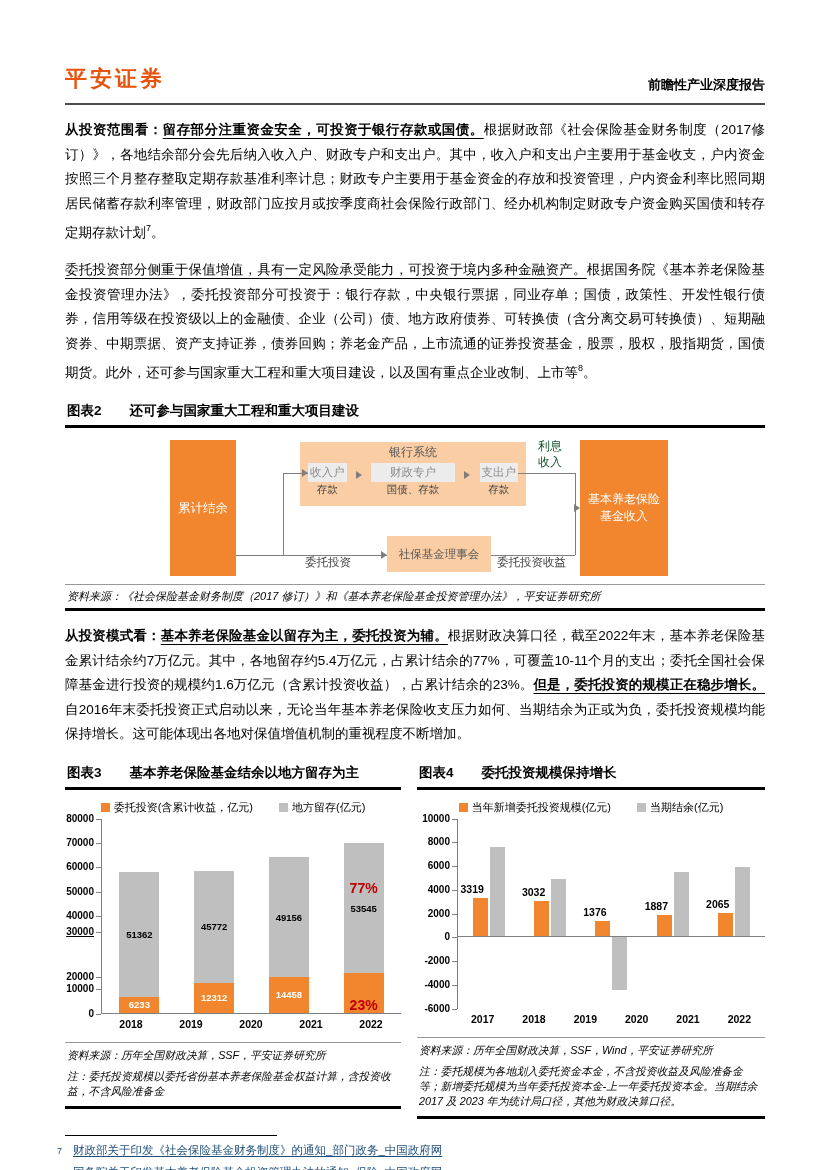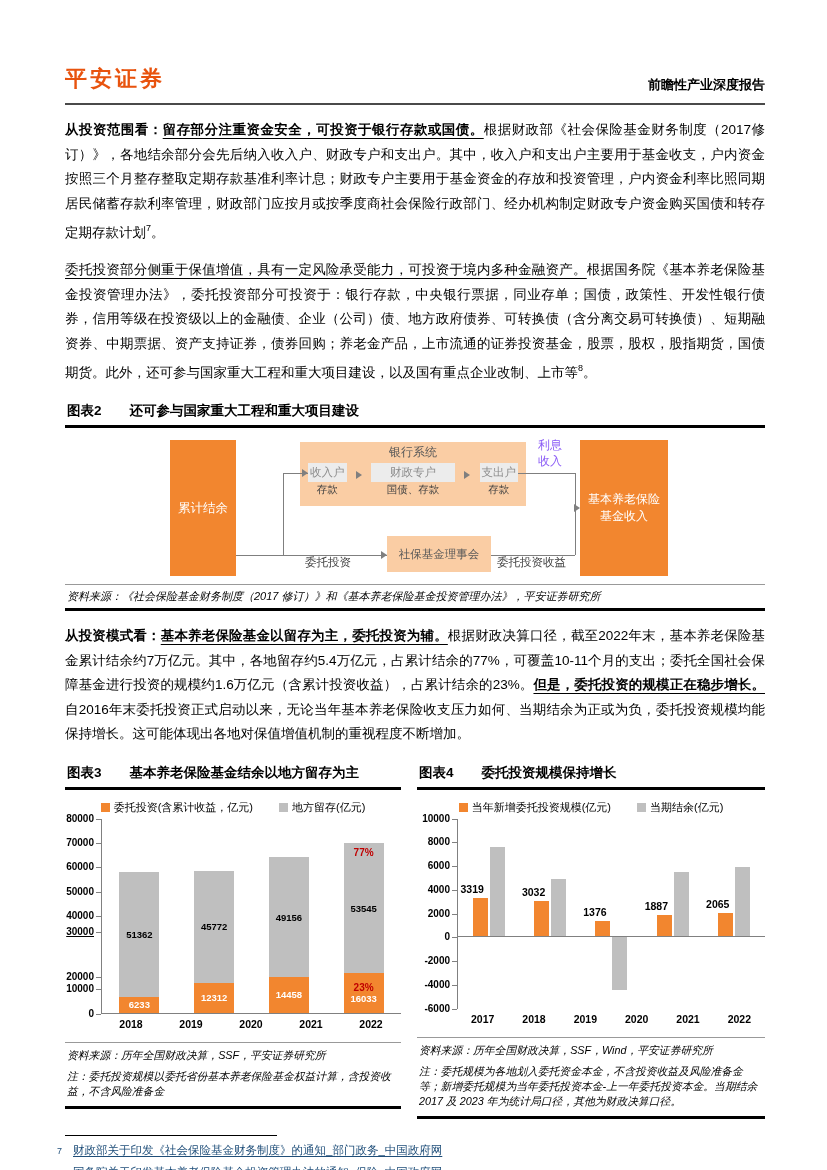--- a/index.html
+++ b/index.html
@@ -32,21 +32,21 @@
   .d-left{left:105px;top:4px;width:66px;height:136px;background:var(--orange);color:#fff;font-size:12.5px;}
   .d-right{left:515px;top:4px;width:88px;height:136px;background:var(--orange);color:#fff;font-size:12px;line-height:17px;padding:0 6px;}
   .d-bank{left:235px;top:6px;width:226px;height:64px;background:var(--peach);padding-top:2px;}
   .d-bank-title{text-align:center;font-size:12px;color:#595959;}
   .d-accounts{display:flex;justify-content:space-between;padding:2px 8px 0;}
   .d-acct{text-align:center;}
   .d-acct .bx{background:#ECECEC;color:#8C8C8C;font-size:11.5px;padding:2px 2px;}
   .d-acct .nt{font-size:10.5px;color:#404040;margin-top:1px;}
   .d-arr{width:0;height:0;border:4px solid transparent;border-left:6px solid var(--line);border-right:none;margin-top:8px;}
   .d-council{left:322px;top:100px;width:104px;height:36px;background:var(--peach);color:#595959;font-size:11.5px;}
-  .d-interest{position:absolute;left:473px;top:2px;font-size:12px;color:#8b5cf6;white-space:pre-line;line-height:16px;font-family:Liberation Mono, monospace;}
+  .d-interest{position:absolute;left:473px;top:2px;font-size:12px;color:#14532d;white-space:pre-line;line-height:16px;}
   .d-lab{position:absolute;font-size:11.5px;color:#404040;}
   .d-lab-invest{left:240px;top:119px;}
   .d-lab-return{left:432px;top:119px;text-align:right;}
   .hl,.vl{position:absolute;background:var(--line);}
   .hl{height:1px;}
   .vl{width:1px;}
   .arr{position:absolute;width:0;height:0;border:4px solid transparent;border-left:6px solid var(--line);border-right:none;}
 
   
   .figrow{display:flex;gap:16px;align-items:flex-start;margin-top:15px;}
@@ -66,21 +66,21 @@
   .plot{position:relative;flex:1;border-left:1px solid #808080;}
   .plot.withx{border-bottom:1px solid #808080;}
   .bars{display:flex;justify-content:space-around;align-items:flex-end;height:100%;}
   .sbar{display:flex;flex-direction:column;justify-content:flex-end;width:40px;}
   .seg{position:relative;display:flex;flex-direction:column;align-items:center;justify-content:center;overflow:visible;}
   .seg.gray{background:var(--gray);}
   .seg.orange{background:var(--orange);}
   .seglabel{font-size:9.5px;font-weight:bold;line-height:11px;}
   .seg.gray .seglabel{color:#000;}
   .seg.orange .seglabel{color:#fff;}
-  .pct{color:var(--red);font-weight:bold;font-size:10px;line-height:11px;}
+  .pct{color:var(--red);font-weight:bold;font-size:14px;line-height:11px;margin-top:36px;}
   .seg.gray .pct{position:absolute;top:4px;left:0;right:0;text-align:center;}
   .gbars{display:flex;justify-content:space-around;height:100%;}
   .ggroup{position:relative;width:50px;height:100%;}
   .gbar{position:absolute;width:15px;}
   .gbar.orange{left:calc(50% - 16px);background:var(--orange);}
   .gbar.gray{left:calc(50% + 1px);background:var(--gray);}
   .glabel{position:absolute;left:-6px;width:calc(50% + 4px);text-align:center;font-size:10.5px;font-weight:bold;white-space:nowrap;}
   .zero{position:absolute;left:0;right:0;height:1px;background:#808080;}
   .xlabels{display:flex;justify-content:space-around;font-size:10.5px;font-weight:bold;margin-top:4px;}
   .figcol3 .xlabels{margin-left:36px;}

